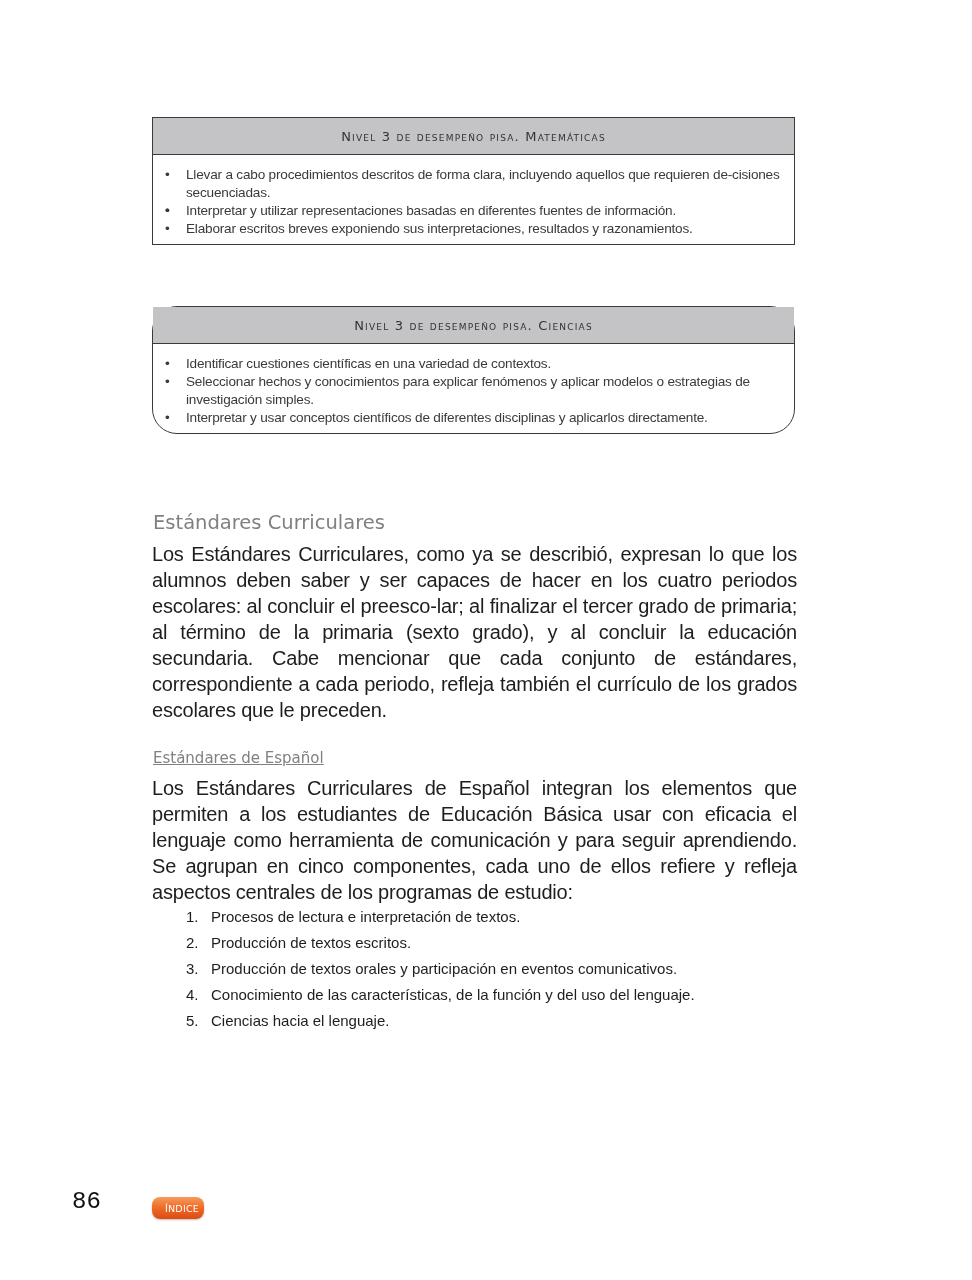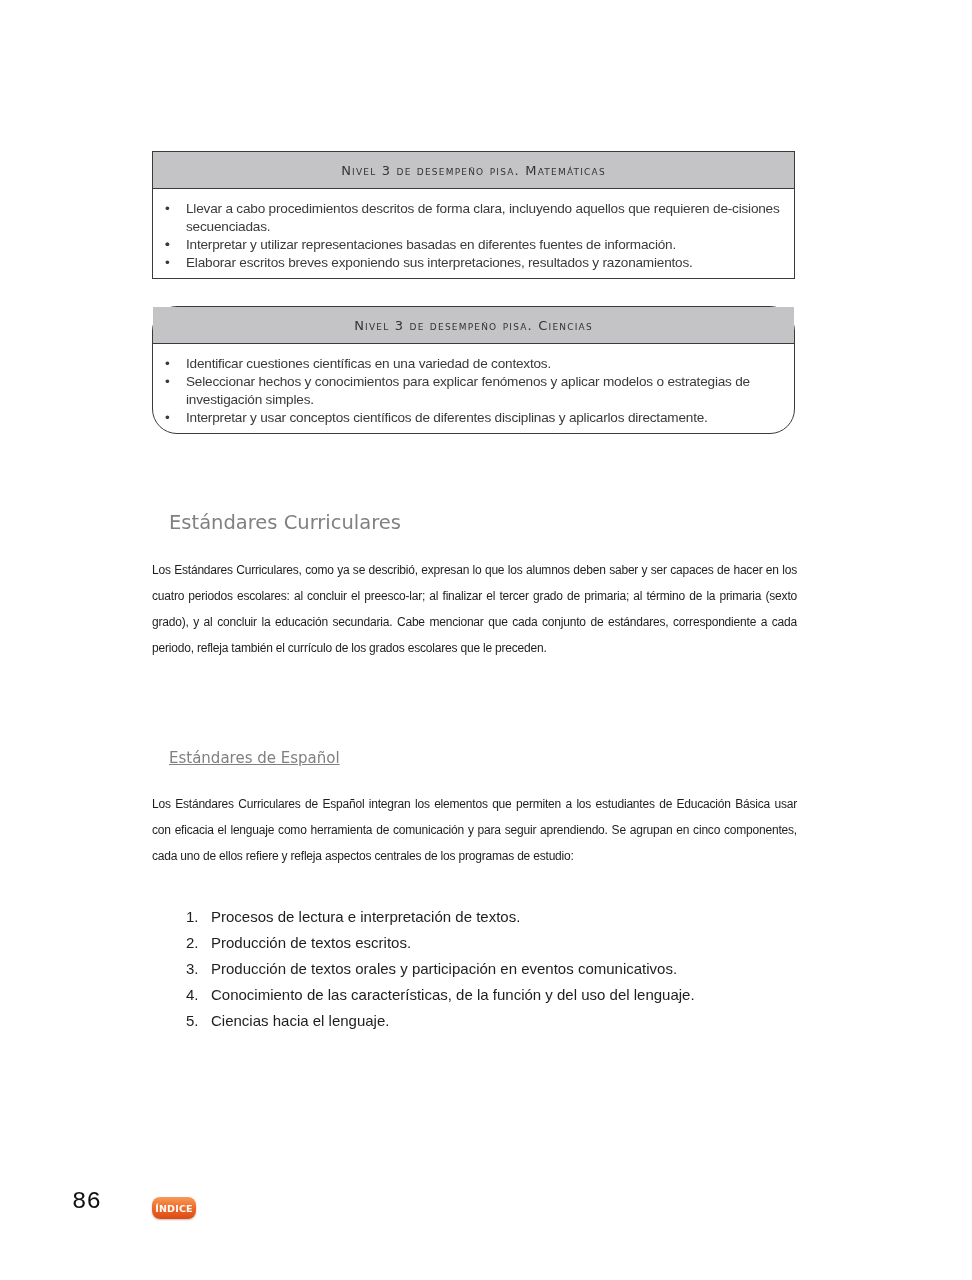--- a/index.html
+++ b/index.html
@@ -35,38 +35,37 @@
       line-height: 18px;
       color: #3a3a3a;
       letter-spacing: -0.2px;
     }
     .pisa-list li .bullet {
       position: absolute; left: 2px; top: 0;
     }
 
     .section-title {
       position: absolute;
-      left: 169px;
+      left: 153px;
       font-family: "DejaVu Sans", sans-serif;
       color: #808080;
     }
     .h1 { top: 511px; font-size: 19.5px; }
     .h2 { top: 749px; font-size: 15px; text-decoration: underline; }
 
     .para {
       position: absolute;
       left: 152px;
       width: 645px;
       font-family: "Liberation Sans", sans-serif;
-      font-size: 12px;
+      font-size: 20px;
       line-height: 26px;
       color: #1e1e1e;
       text-align: justify;
       letter-spacing: -0.2px;
-      margin-top: 16px;
     }
     .p1 { top: 541px; }
     .p2 { top: 775px; }
 
     .num-list {
       position: absolute;
       left: 186px;
       top: 904px;
       list-style: none;
       margin: 0; padding: 0;
@@ -87,33 +86,34 @@
     }
     .indice-btn {
       position: absolute;
       left: 152px; top: 1197px;
       width: 44px; height: 22px;
       border-radius: 8px;
       background: linear-gradient(#f79a5a 0%, #ee6a28 50%, #dc4a12 100%);
       box-shadow: 0 1px 2px rgba(0,0,0,0.25);
       color: #fff;
       font-family: "DejaVu Sans", sans-serif;
-      font-weight: bold;
+      font-weight: normal;
       font-size: 9.5px;
       display: flex; align-items: center; justify-content: center;
       letter-spacing: 0.2px;
       cursor: pointer;
+      padding-left: 8px;
     }
   </style>
 </head>
 <body>
 
 <div class="page">
 
-  <div class="pisa-box" style="top:117px;margin-top:34px;">
+  <div class="pisa-box" style="top:117px;">
     <div class="pisa-head">Nivel 3 de desempeño pisa. Matemáticas</div>
     <div class="pisa-body">
       <ul class="pisa-list">
         <li><span class="bullet">•</span><span>Llevar a cabo procedimientos descritos de forma clara, incluyendo aquellos que requieren de-cisiones secuenciadas.</span></li>
         <li><span class="bullet">•</span></li>
         <li><span class="bullet">•</span><span>Interpretar y utilizar representaciones basadas en diferentes fuentes de información.</span></li>
         <li><span class="bullet">•</span><span>Elaborar escritos breves exponiendo sus interpretaciones, resultados y razonamientos.</span></li>
       </ul>
     </div>
   </div>

